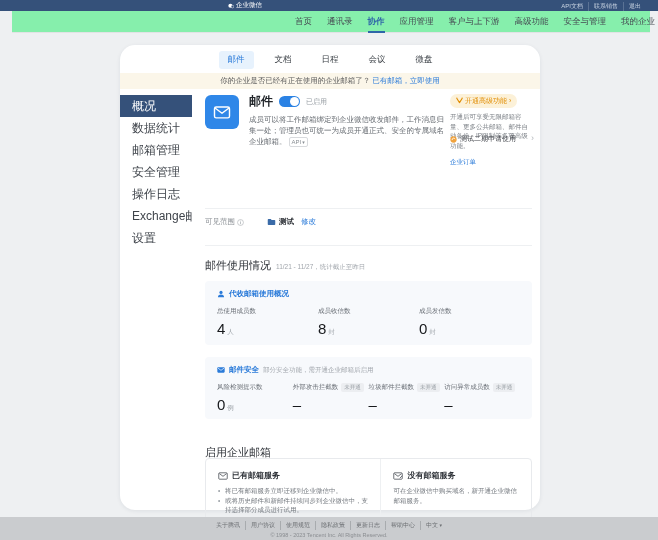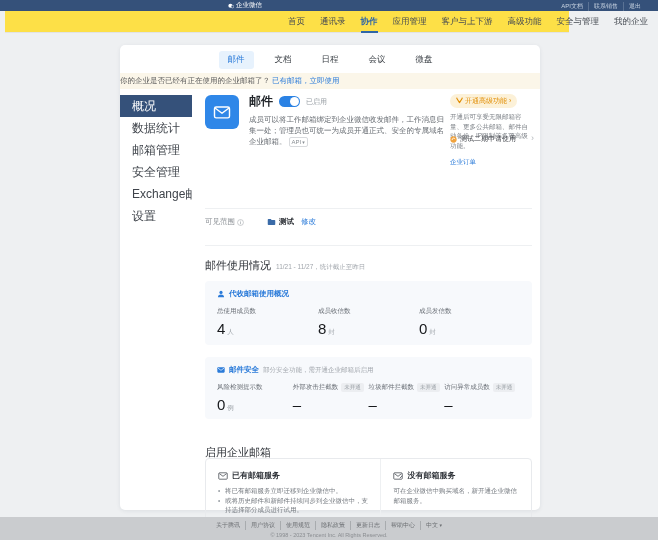--- a/index.html
+++ b/index.html
@@ -8,33 +8,33 @@
 
   
   .topbar { position:absolute; top:0; left:0; width:658px; height:11px; background:#35517a; color:#fff; }
   .brand { position:absolute; left:228px; top:1px; display:flex; align-items:center; gap:2px; font-size:6.5px; color:#fff; }
   .brand svg { display:block; }
   .toplinks { position:absolute; right:12px; top:2px; display:flex; align-items:center; font-size:6px; color:#c9d4e2; }
   .toplinks span { padding:0 5px; cursor:pointer; }
   .toplinks span + span { border-left:1px solid #5a7294; }
 
   
-  .navbar { position:absolute; top:11px; left:5px; width:564px; height:22px; background:#fde047; border-bottom:1px solid #e2e3e5; }
+  .navbar { position:absolute; top:11px; left:12px; width:638px; height:22px; background:#86efac; border-bottom:1px solid #e2e3e5; }
   .navitems { position:absolute; left:283px; top:0; height:22px; display:flex; gap:15px; align-items:stretch; }
   .navitem { font-size:8.5px; color:#454a52; display:flex; align-items:center; cursor:pointer; white-space:nowrap; border-bottom:2px solid transparent; padding-top:2px; }
   .navitem.active { color:#2f66a8; border-bottom-color:#2f66a8; font-weight:bold; }
 
   
-  .card { position:absolute; left:120px; top:45px; width:420px; height:465px; background:#fff; border-radius:5px; box-shadow:0 1px 4px rgba(20,40,70,.08); }
+  .card { position:absolute; left:120px; top:45px; width:420px; height:465px; background:#fff; border-radius:15px; box-shadow:0 1px 4px rgba(20,40,70,.08); }
 
   .tabs { position:absolute; top:6px; left:0; width:100%; display:flex; justify-content:center; gap:12px; }
   .tab { font-size:8.5px; color:#3b4046; padding:3px 9px; border-radius:3px; cursor:pointer; white-space:nowrap; }
   .tab.active { background:#e7f2fd; color:#2b7bd9; }
 
-  .notice { position:absolute; top:28px; left:0; width:100%; height:16px; background:#fbf6e9; font-size:7.5px; color:#5c5c5c; line-height:16px; white-space:nowrap; }
+  .notice { position:absolute; top:28px; left:0; width:100%; height:16px; background:#fbf6e9; font-size:7.5px; color:#5c5c5c; text-align:center; line-height:16px; white-space:nowrap; }
   .notice a { color:#2b7bd9; text-decoration:none; cursor:pointer; }
 
   .side { position:absolute; top:50px; left:0; width:72px; }
   .sideitem { height:22px; line-height:22px; padding-left:12px; font-size:12px; color:#3f444b; cursor:pointer; white-space:nowrap; overflow:hidden; }
   .sideitem.active { background:#35517a; color:#fff; }
 
   .main { position:absolute; top:48px; left:85px; width:327px; }
 
   
   .mailhead { position:relative; height:64px; }
@@ -150,20 +150,21 @@
   <div class="notice">
     <span>你的企业是否已经有正在使用的企业邮箱了？</span>
     <a>已有邮箱，立即使用</a>
   </div>
 
   <div class="side">
     <div class="sideitem active">概况</div>
     <div class="sideitem">数据统计</div>
     <div class="sideitem">邮箱管理</div>
     <div class="sideitem">安全管理</div>
+    <div class="sideitem">操作日志</div>
     <div class="sideitem">Exchange邮箱同步</div>
     <div class="sideitem">设置</div>
   </div>
 
   <div class="main">
 
     <div class="mailhead">
       <div class="mailicon">
         <svg width="20" height="20" viewBox="0 0 24 24">
             <rect x="3" y="6" width="18" height="13" rx="2" fill="none" stroke="#fff" stroke-width="1.7"></rect>

